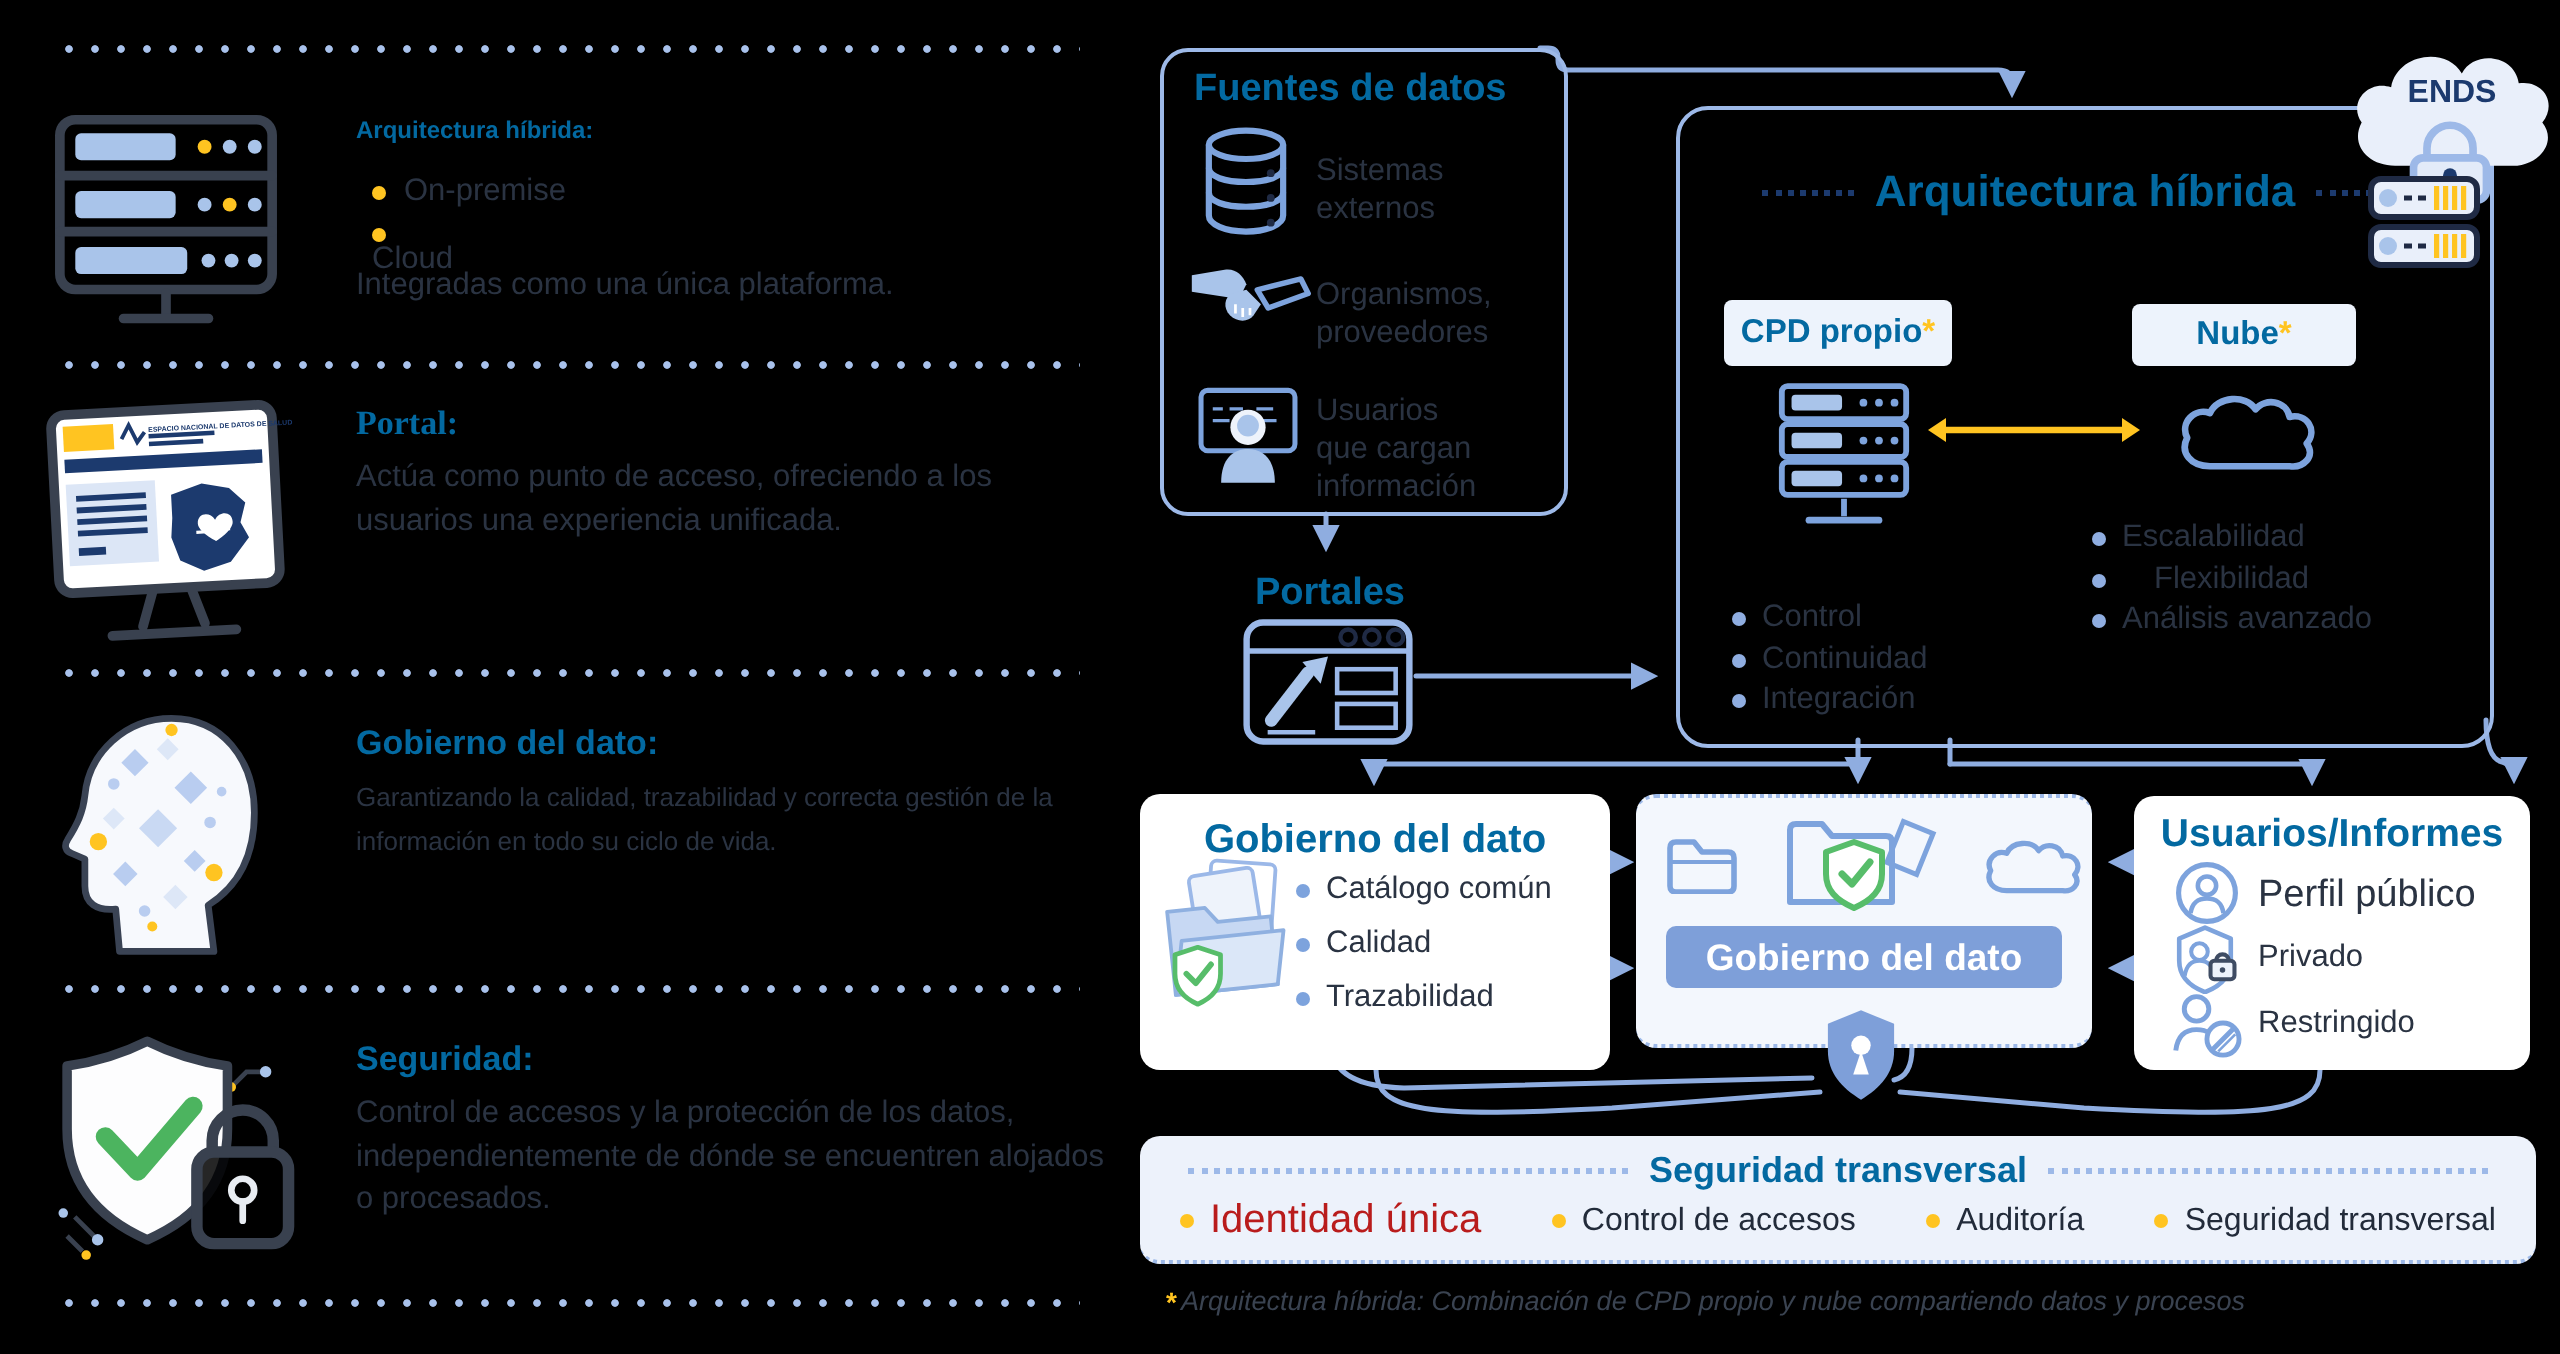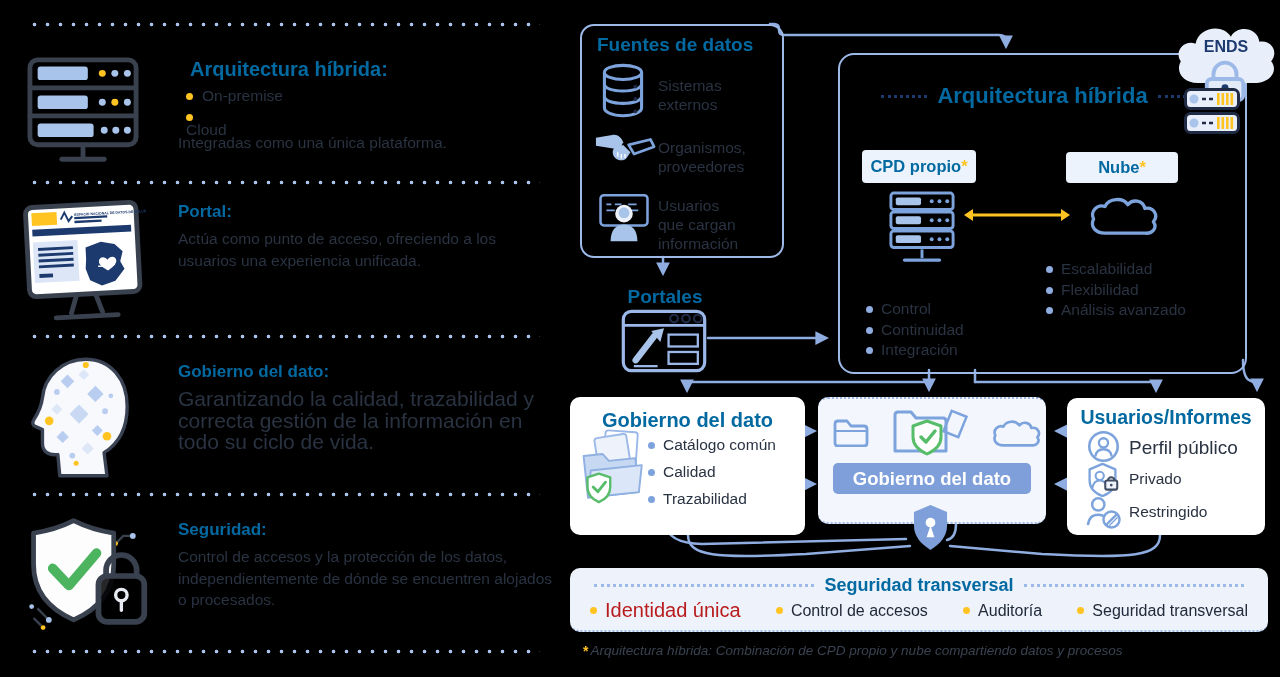--- a/index.html
+++ b/index.html
@@ -75,21 +75,21 @@
     <circle cx="80" cy="18" r="3.6" fill="#ffc421"></circle>
       <circle cx="93" cy="18" r="3.6" fill="#a9c4ea"></circle>
       <circle cx="106" cy="18" r="3.6" fill="#a9c4ea"></circle>
     <circle cx="80" cy="48" r="3.6" fill="#a9c4ea"></circle>
       <circle cx="93" cy="48" r="3.6" fill="#ffc421"></circle>
       <circle cx="106" cy="48" r="3.6" fill="#a9c4ea"></circle>
     <circle cx="82" cy="77" r="3.6" fill="#a9c4ea"></circle>
       <circle cx="94" cy="77" r="3.6" fill="#a9c4ea"></circle>
       <circle cx="106" cy="77" r="3.6" fill="#a9c4ea"></circle>
   </svg>
-  <div class="abs navy" style="left:190px;top:58px;font-size:20px;z-index:2;">Arquitectura híbrida:</div>
+  <div class="abs navy" style="left:178px;top:58px;font-size:12px;z-index:2;">Arquitectura híbrida:</div>
   <ul class="abs blist" style="left:186px;top:87px;z-index:2;">
     <li style="height:21px;">
         <span class="dot dot-y"></span>
         <span class="txt" style="font-size:15.5px;">On-premise</span>
       </li>
     <li style="height:21px;flex-direction:column;">
         <span class="dot dot-y"></span>
         <span class="txt" style="font-size:15.5px;">Cloud</span>
       </li>
   </ul>
@@ -109,21 +109,21 @@
       <rect x="19" y="56" width="36" height="3" fill="#1c3a6e"></rect>
       <rect x="19" y="62" width="36" height="3" fill="#1c3a6e"></rect>
       <rect x="19" y="68" width="36" height="3" fill="#1c3a6e"></rect>
       <rect x="19" y="77" width="14" height="4" fill="#1c3a6e"></rect>
       <path d="M68,52 l16,-5 14,3 8,8 -3,10 4,8 -10,12 -14,4 -12,-6 -4,-12 1,-10 z" fill="#1c3a6e"></path>
       <path d="M90,66 c-2.5,-4.5 -9,-4 -9,1.5 c0,4.5 9,9.5 9,9.5 c0,0 9,-5 9,-9.5 c0,-5.5 -6.5,-6 -9,-1.5 z" fill="#ffffff"></path>
       <path d="M80,72 h5 l2,-4 2.5,6 2,-3 h6" fill="none" stroke="#ffffff" stroke-width="1.6"></path>
       <path d="M56,101 L50,119 M76,101 L82,119 M34,123 H98" fill="none" stroke="#39414f" stroke-width="5" stroke-linecap="round"></path>
     </g>
   </svg>
-  <div class="abs navy" style="left:178px;top:202px;font-size:17px;z-index:2;">Portal:</div>
+  <div class="abs navy" style="left:178px;top:202px;font-size:17px;z-index:2;font-family:Liberation Serif, serif;">Portal:</div>
   <div class="abs txt" style="left:178px;top:228px;width:370px;font-size:15.5px;line-height:21.5px;z-index:2;">Actúa como punto de acceso, ofreciendo a los usuarios una experiencia unificada.</div>
 
   <svg class="abs" style="left:28px;top:352px;z-index:2;" width="104" height="130" viewBox="0 0 108 132">
     <path d="M60,6 C36,6 17,24 15,46 C14,55 11,61 6,69 C4,72 5,75 8,76 L15,79 L15,93 C15,102 21,106 31,105 L33,127 L82,127 L79,103 C95,93 103,77 103,55 C103,27 86,6 60,6 Z" fill="#f7f9fd" stroke="#3a4354" stroke-width="3.5" stroke-linejoin="round"></path>
     <g>
       <rect x="36" y="24" width="10" height="10" fill="#b9cdf0" transform="rotate(45 41 29)"></rect>
       <rect x="64" y="36" width="12" height="12" fill="#b9cdf0" transform="rotate(45 70 42)"></rect>
       <rect x="46" y="56" width="14" height="14" fill="#c9d9f3" transform="rotate(45 53 63)"></rect>
       <rect x="32" y="82" width="9" height="9" fill="#b9cdf0" transform="rotate(45 36 86)"></rect>
       <rect x="68" y="76" width="8" height="8" fill="#b9cdf0" transform="rotate(45 72 80)"></rect>
@@ -134,21 +134,21 @@
       <circle cx="80" cy="60" r="3" fill="#b9cdf0"></circle>
       <circle cx="46" cy="106" r="3" fill="#b9cdf0"></circle>
       <circle cx="86" cy="44" r="2.5" fill="#b9cdf0"></circle>
       <circle cx="22" cy="70" r="4.5" fill="#ffc421"></circle>
       <circle cx="82" cy="86" r="4.5" fill="#ffc421"></circle>
       <circle cx="60" cy="12" r="3.2" fill="#ffc421"></circle>
       <circle cx="50" cy="114" r="2.6" fill="#ffc421"></circle>
     </g>
   </svg>
   <div class="abs navy" style="left:178px;top:362px;font-size:17px;z-index:2;">Gobierno del dato:</div>
-  <div class="abs txt" style="left:178px;top:388px;width:366px;font-size:21px;line-height:21.5px;z-index:2;">Garantizando la calidad, trazabilidad y correcta gestión de la información en todo su ciclo de vida.</div>
+  <div class="abs txt" style="left:178px;top:388px;width:366px;font-size:13px;line-height:21.5px;z-index:2;">Garantizando la calidad, trazabilidad y correcta gestión de la información en todo su ciclo de vida.</div>
 
   <svg class="abs" style="left:24px;top:513px;z-index:2;" width="126" height="126" viewBox="0 0 132 128">
     <path d="M96,30 l8,-8 h10" fill="none" stroke="#39414f" stroke-width="2.5"></path>
     <circle cx="114" cy="22" r="3" fill="#a9c4ea"></circle>
       <circle cx="96" cy="30" r="2.5" fill="#ffc421"></circle>
     <path d="M14,98 l10,10 M10,108 l8,8" fill="none" stroke="#39414f" stroke-width="2.5"></path>
     <circle cx="26" cy="110" r="3" fill="#a9c4ea"></circle>
       <circle cx="20" cy="118" r="2.5" fill="#ffc421"></circle>
       <circle cx="8" cy="96" r="2.5" fill="#a9c4ea"></circle>
     <path d="M52,6 C38,13 24,17 10,19 L10,52 C10,81 27,99 52,110 C77,99 94,81 94,52 L94,19 C80,17 66,13 52,6 Z" fill="#fdfdfe" stroke="#39414f" stroke-width="5" stroke-linejoin="round"></path>
@@ -263,21 +263,21 @@
       <li style="height:20.5px;">
           <span class="dot dot-b" style="margin-right:8px;"></span>
           <span class="txt" style="font-size:15.5px;">Integración</span>
         </li>
     </ul>
     <ul class="abs blist" style="left:206px;top:205px;">
       <li style="height:20.5px;">
           <span class="dot dot-b" style="margin-right:8px;"></span>
           <span class="txt" style="font-size:15.5px;">Escalabilidad</span>
         </li>
-      <li style="height:20.5px;">
+      <li style="height:20.5px;gap:16px;">
           <span class="dot dot-b" style="margin-right:8px;"></span>
           <span class="txt" style="font-size:15.5px;">Flexibilidad</span>
         </li>
       <li style="height:20.5px;">
           <span class="dot dot-b" style="margin-right:8px;"></span>
           <span class="txt" style="font-size:15.5px;">Análisis avanzado</span>
         </li>
     </ul>
   </div>
 

